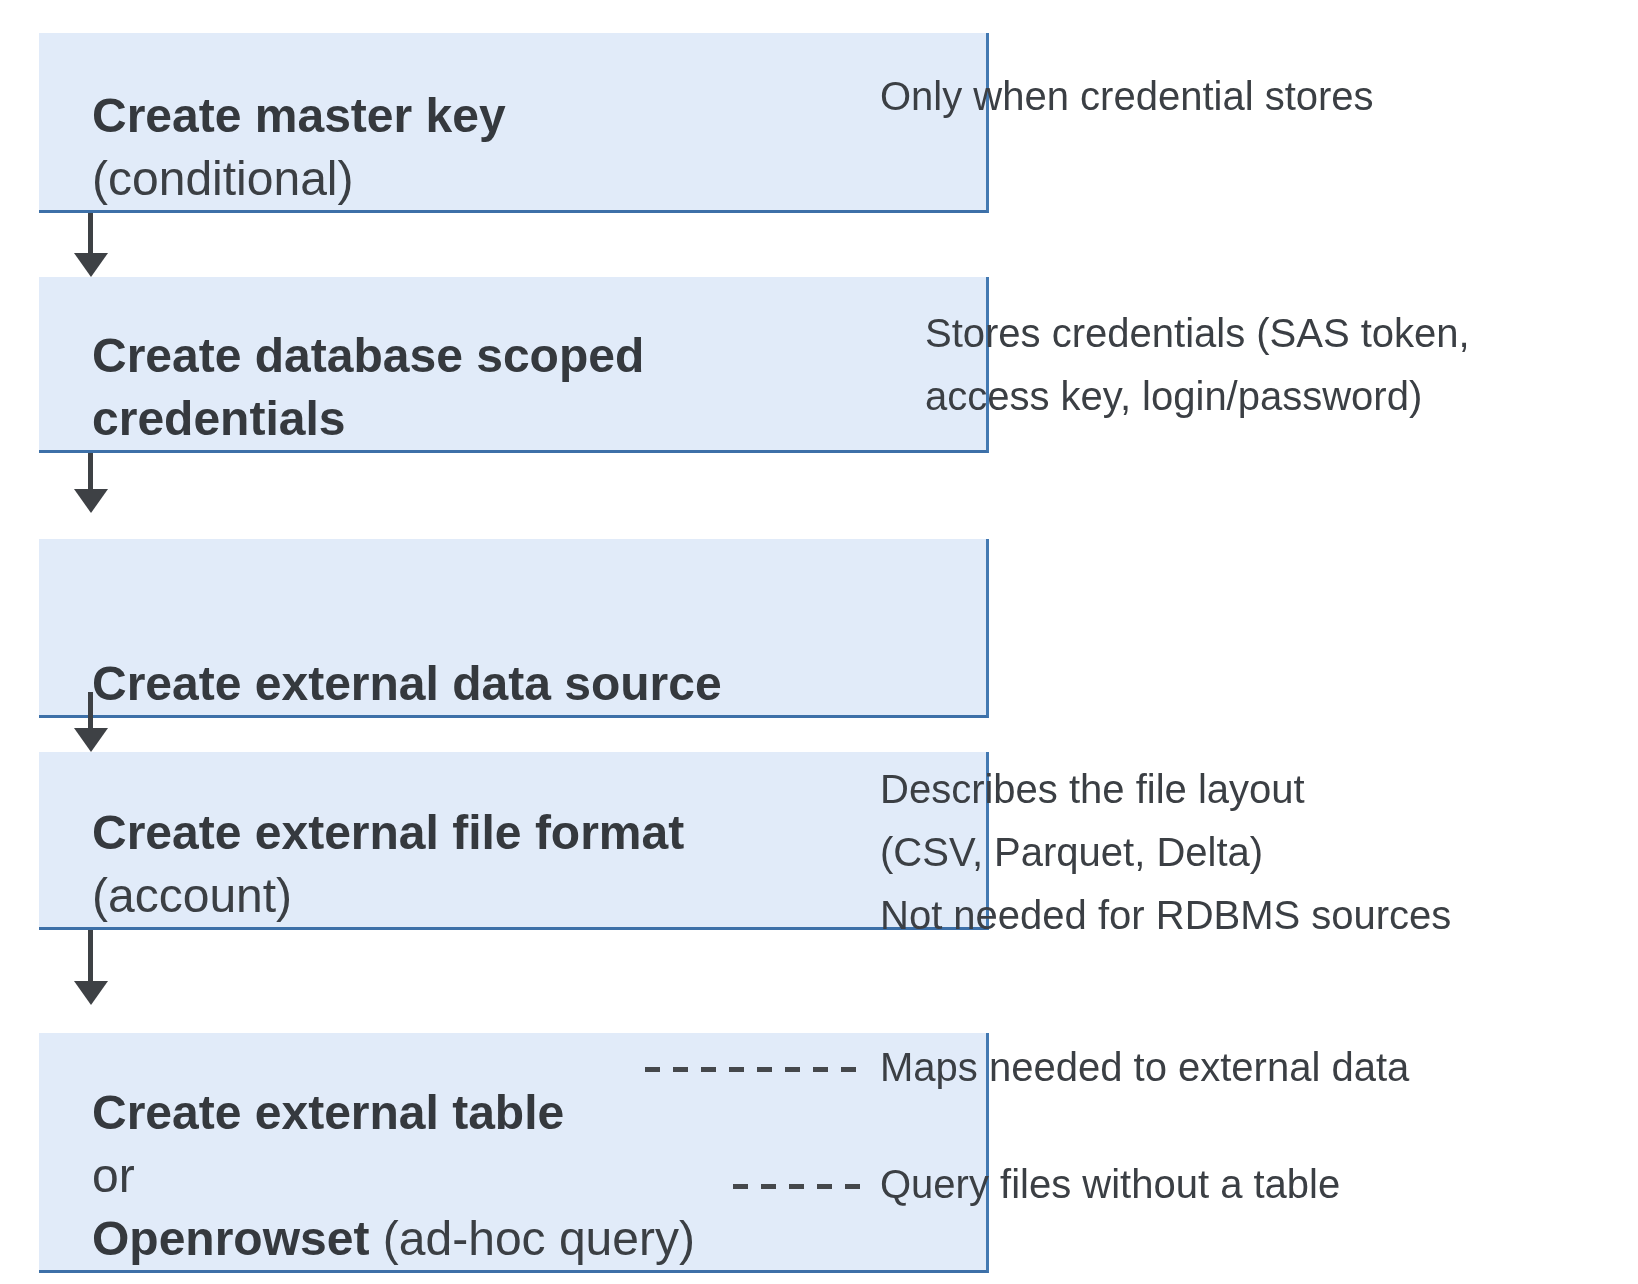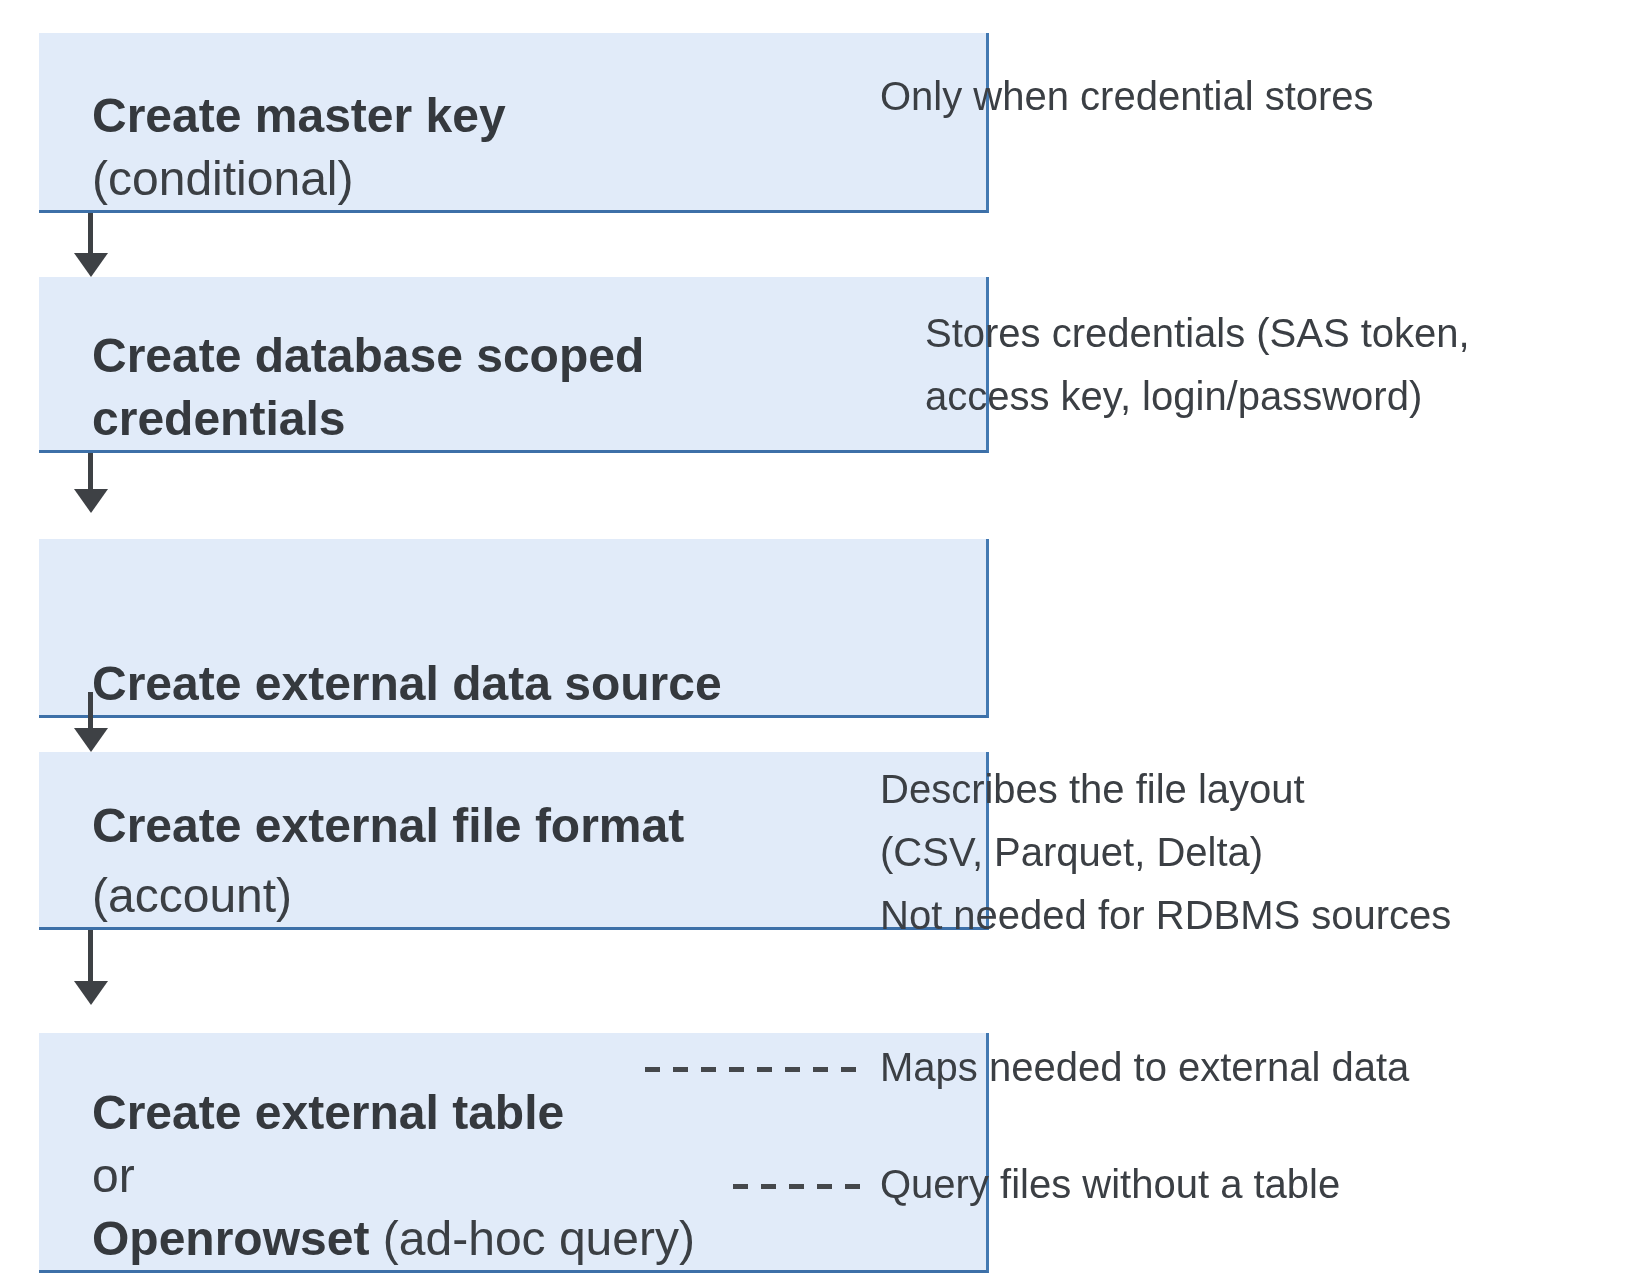--- a/index.html
+++ b/index.html
@@ -31,21 +31,21 @@
     line-height: 63px;
     color: #3b3f44;
     white-space: nowrap;
   }
   .box-line .b, .box-line.b { font-weight: bold; color: #35393e; }
   .gap { margin-left: 0.28em; }
 
   #box1 { top: 33px;   height: 180px; }
   #box2 { top: 277px;  height: 176px; }
   #box3 { top: 493px;  height: 179px; margin-top: 46px; }
-  #box4 { top: 752px;  height: 178px; gap: 7px; }
+  #box4 { top: 752px;  height: 178px; }
   #box5 { top: 1007px; height: 240px; margin-top: 26px; }
 
   
   .arrow-stem {
     position: absolute;
     left: 88px;
     width: 5px;
     background: #3e4145;
   }
   .arrow-head {

